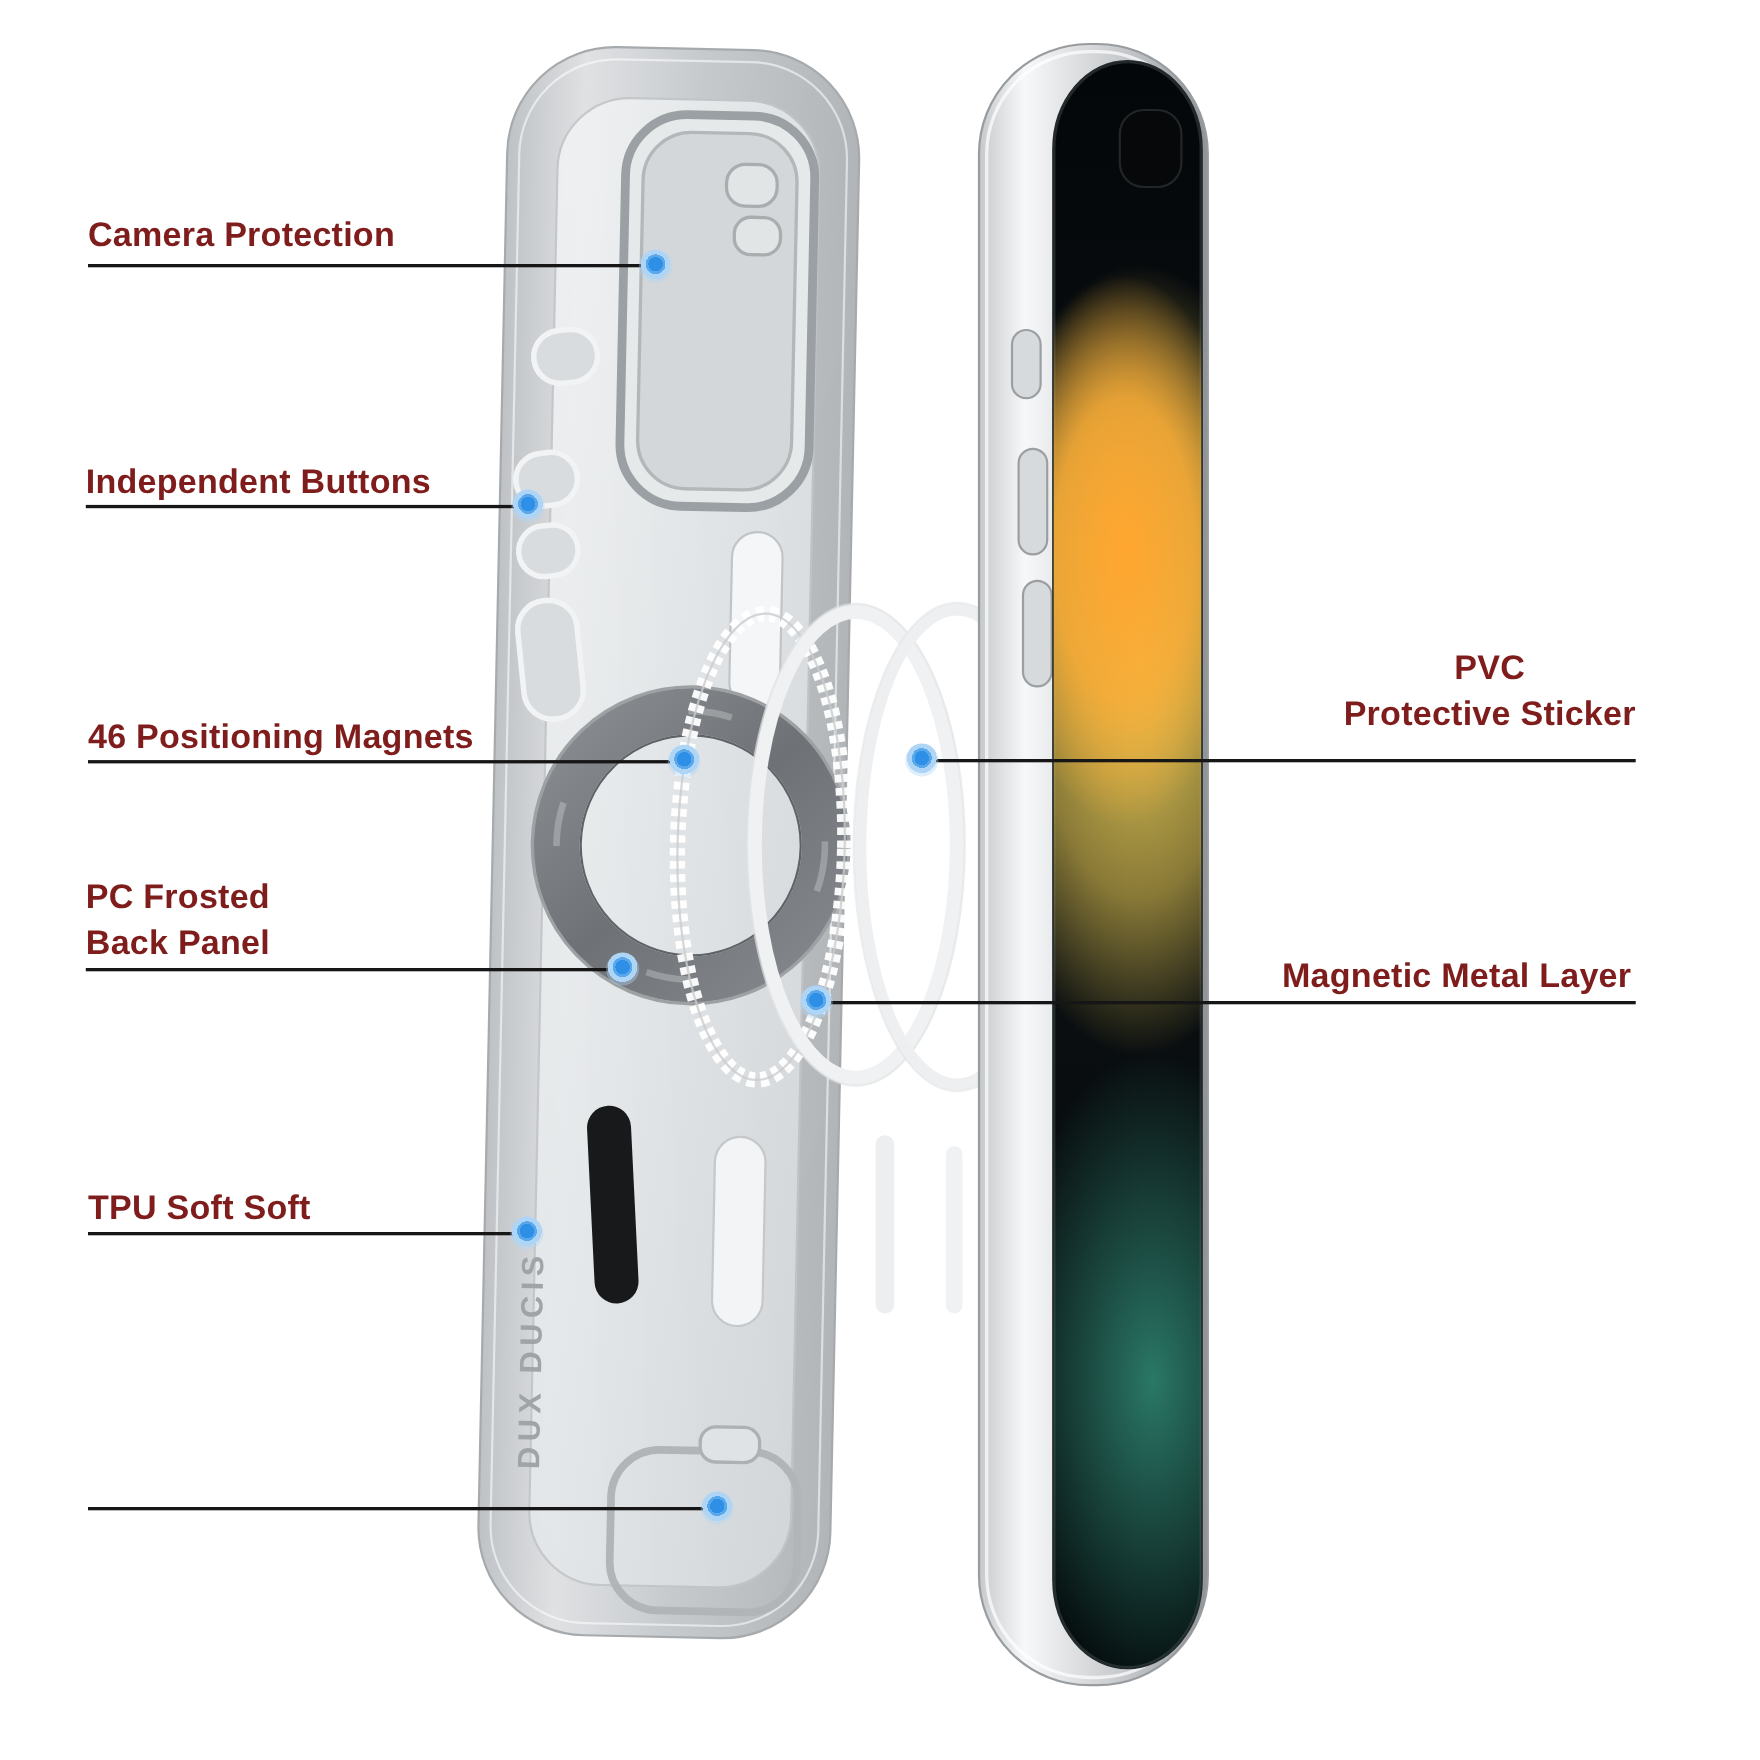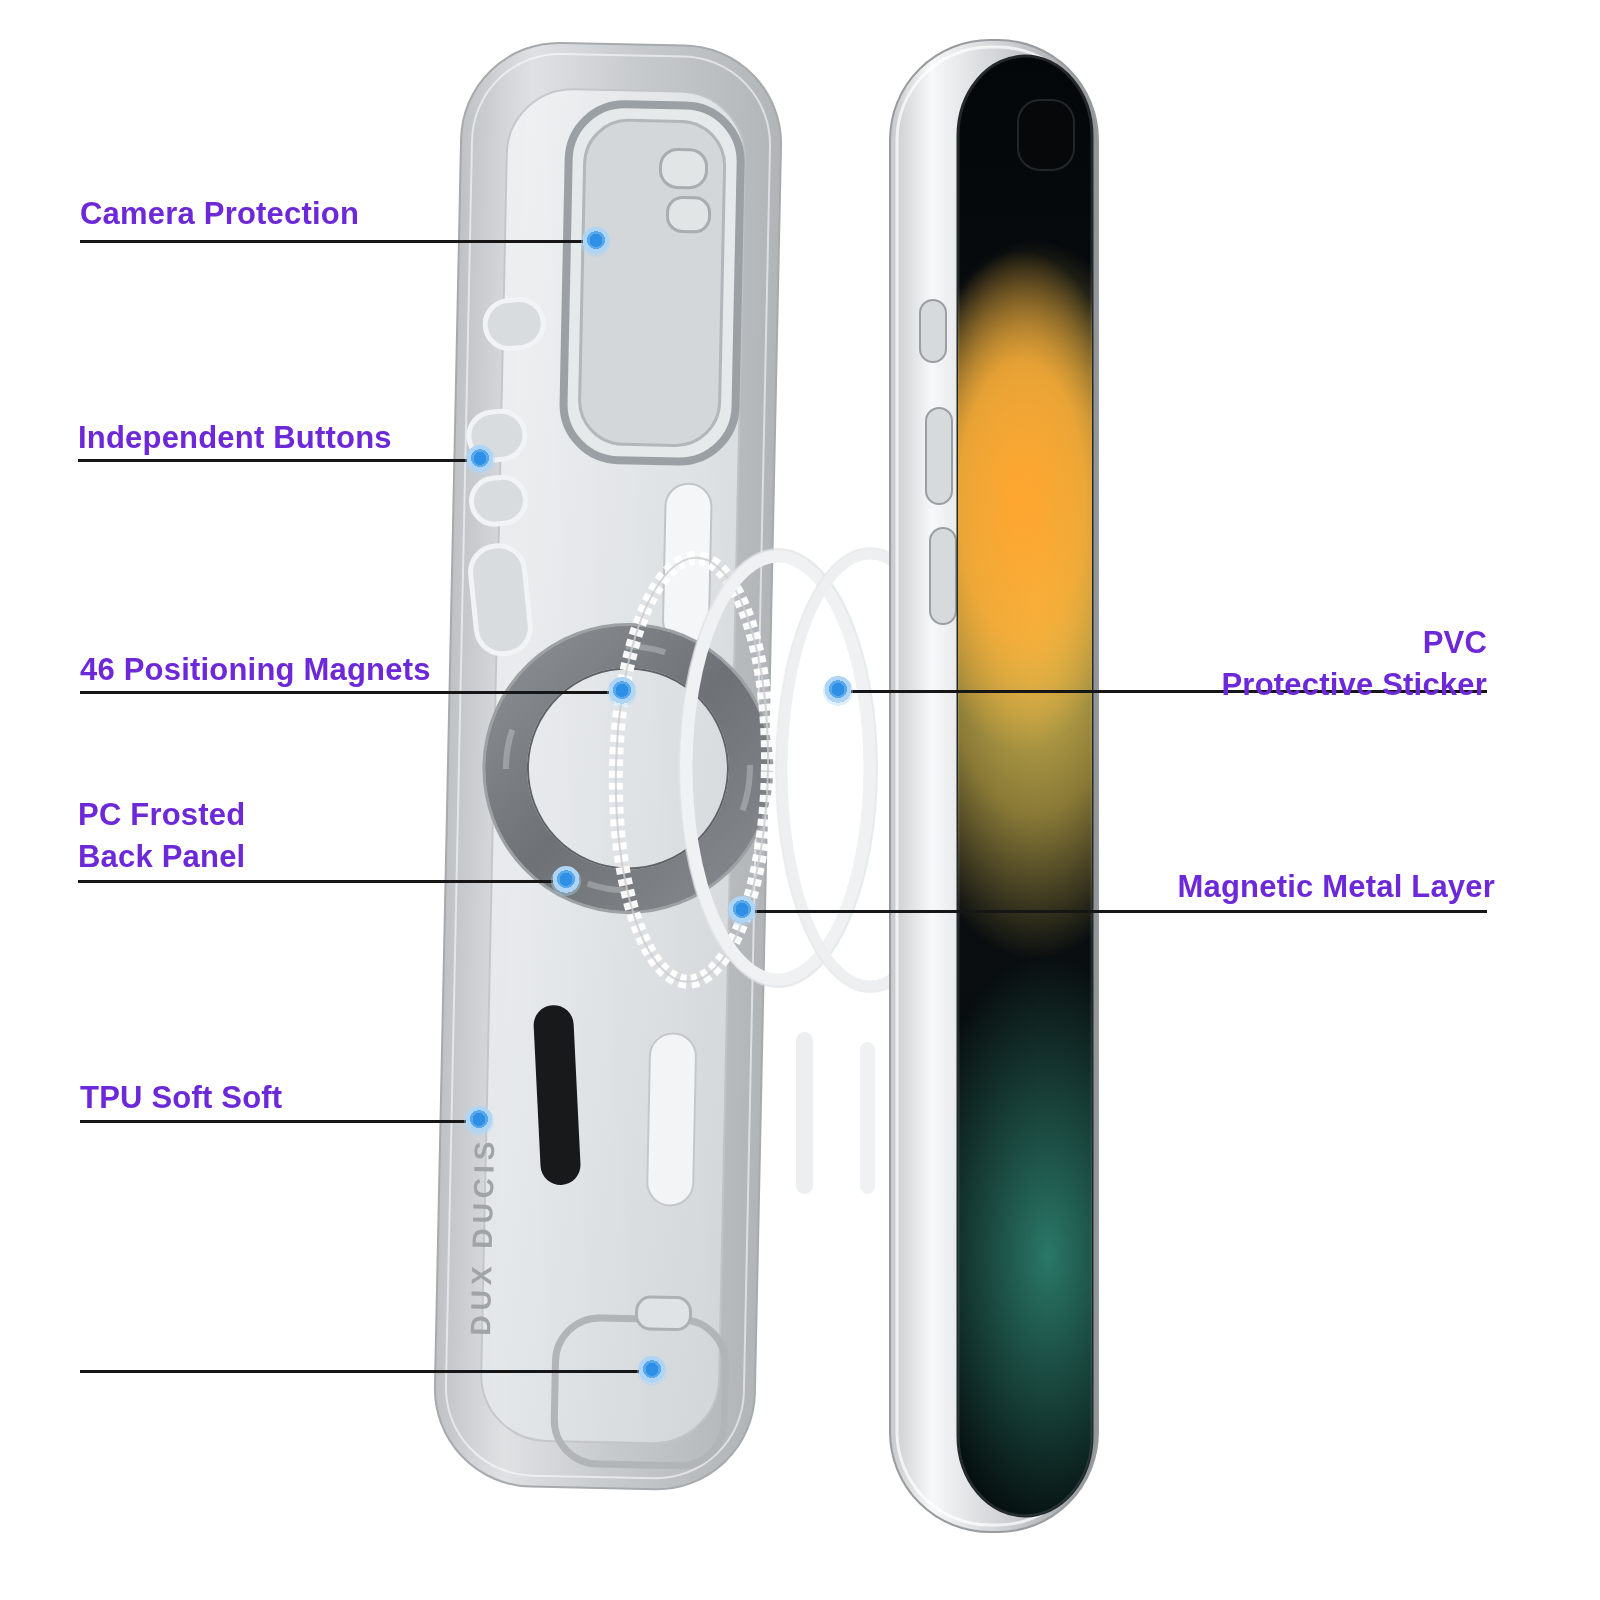--- a/index.html
+++ b/index.html
@@ -5,21 +5,21 @@
   *{box-sizing:border-box}
   html,body{margin:0;padding:0;background:#ffffff}
   .canvas{position:relative;width:1600px;height:1600px;background:#ffffff;
           font-family:"Liberation Sans",sans-serif;overflow:hidden}
   .art{position:absolute;left:0;top:0;width:1600px;height:1600px;z-index:1}
   .pointer-line{position:absolute;height:3px;background:#161616;z-index:2}
   .callout-dot{position:absolute;width:30px;height:30px;border-radius:50%;z-index:3;
     background:radial-gradient(circle at 50% 44%,
       #2e8fe6 0 6.5px, #5aa8ec 6.5px 9px, #aed5f6 9px 13.5px, rgba(174,213,246,0.40) 13.5px 15px);}
   .callout-label{position:absolute;z-index:4;font-weight:bold;font-size:31px;line-height:1.34;
-    color:#6d28d9;letter-spacing:0.2px;white-space:nowrap}
+    color:#7f1d1d;letter-spacing:0.2px;white-space:nowrap}
   .callout-label.align-right{text-align:right}
   .callout-label span{display:block}
 </style>
 </head>
 <body>
 
 <div class="canvas">
 
   <svg class="art" viewBox="0 0 1600 1600" xmlns="http://www.w3.org/2000/svg">
     <defs>
@@ -163,26 +163,26 @@
 
   <div class="callout-label" style="left:80px;top:1077px;">
     <span>TPU Soft Soft</span>
   </div>
   <div class="pointer-line" style="left:80px;top:1120px;width:399px;"></div>
   <div class="callout-dot" style="left:464px;top:1106px;"></div>
 
   <div class="pointer-line" style="left:80px;top:1370px;width:572px;"></div>
   <div class="callout-dot" style="left:637px;top:1356px;"></div>
 
-  <div class="callout-label align-right" style="right:113px;top:622px;">
+  <div class="callout-label align-right" style="right:113px;top:586px;text-align:center;">
     <span>PVC</span>
     <span>Protective Sticker</span>
   </div>
   <div class="pointer-line" style="left:838px;top:690px;width:649px;"></div>
   <div class="callout-dot" style="left:823px;top:676px;"></div>
 
-  <div class="callout-label align-right" style="right:105px;top:866px;text-align:right;">
+  <div class="callout-label align-right" style="right:117px;top:866px;text-align:right;">
     <span>Magnetic Metal Layer</span>
   </div>
   <div class="pointer-line" style="left:742px;top:910px;width:745px;"></div>
   <div class="callout-dot" style="left:727px;top:896px;"></div>
 
 </div>
 
 </body></html>

